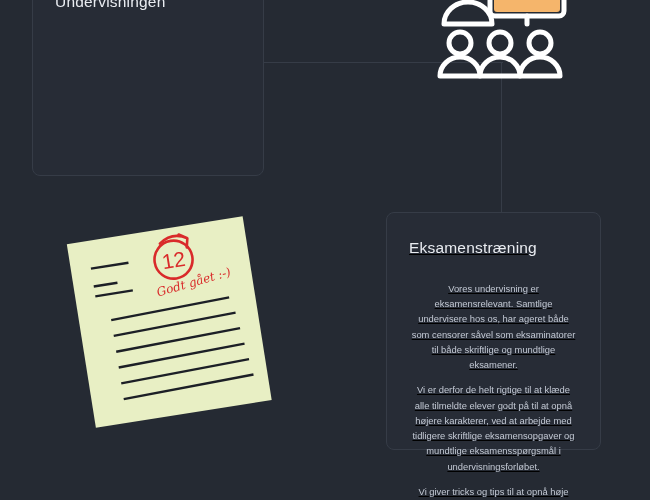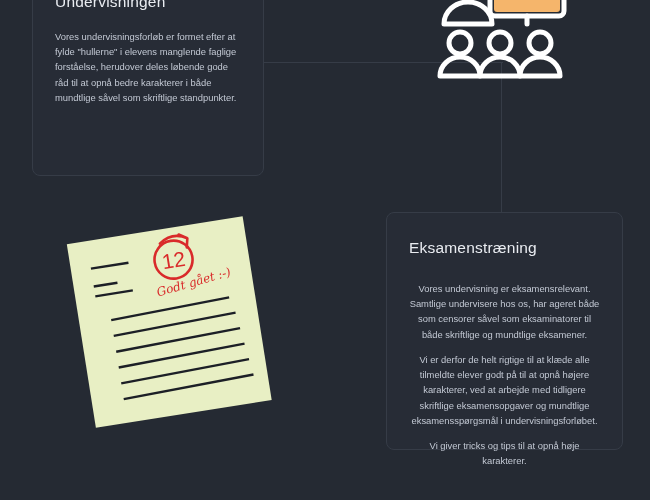--- a/index.html
+++ b/index.html
@@ -52,23 +52,24 @@
   .card-undervisningen {
     left: 32px;
     top: -52px;
     width: 232px;
     height: 228px;
     padding: 0 22px;
   }
   .card-eksamenstraening {
     left: 386px;
     top: 212px;
-    width: 237px;
+    width: 215px;
     height: 238px;
     padding: 0 22px;
+    text-decoration: underline;
   }
   .card-title {
     color: #e9ecf1;
     font-size: 15.5px;
     font-weight: 400;
     letter-spacing: .2px;
     margin: 0;
     padding-top: 44px;
   }
   .card-eksamenstraening .card-title {
@@ -192,21 +193,20 @@
         </g>
         <text class="paper-grade" x="117" y="46" text-anchor="middle" fill="#d92a2a">12</text>
         <text class="paper-script" x="96" y="72" fill="#d92a2a" transform="rotate(-7 96 72)">Godt gået :-)</text>
       </g>
     </svg>
   </div>
 
   <section class="card card-undervisningen">
     <h2 class="card-title">Undervisningen</h2>
     <div class="card-body">
-      <p>Vores undervisningsforløb er formet efter at fylde "hullerne" i elevens manglende faglige forståelse, herudover deles løbende gode råd til at opnå bedre karakterer i både mundtlige såvel som skriftlige standpunkter.</p>
     </div>
   </section>
 
   <section class="card card-eksamenstraening">
     <h2 class="card-title">Eksamenstræning</h2>
     <div class="card-body">
       <p>Vores undervisning er eksamensrelevant. Samtlige undervisere hos os, har ageret både som censorer såvel som eksaminatorer til både skriftlige og mundtlige eksamener.</p>
       <p>Vi er derfor de helt rigtige til at klæde alle tilmeldte elever godt på til at opnå højere karakterer, ved at arbejde med tidligere skriftlige eksamensopgaver og mundtlige eksamensspørgsmål i undervisningsforløbet.</p>
       <p>Vi giver tricks og tips til at opnå høje karakterer.</p>
     </div>

